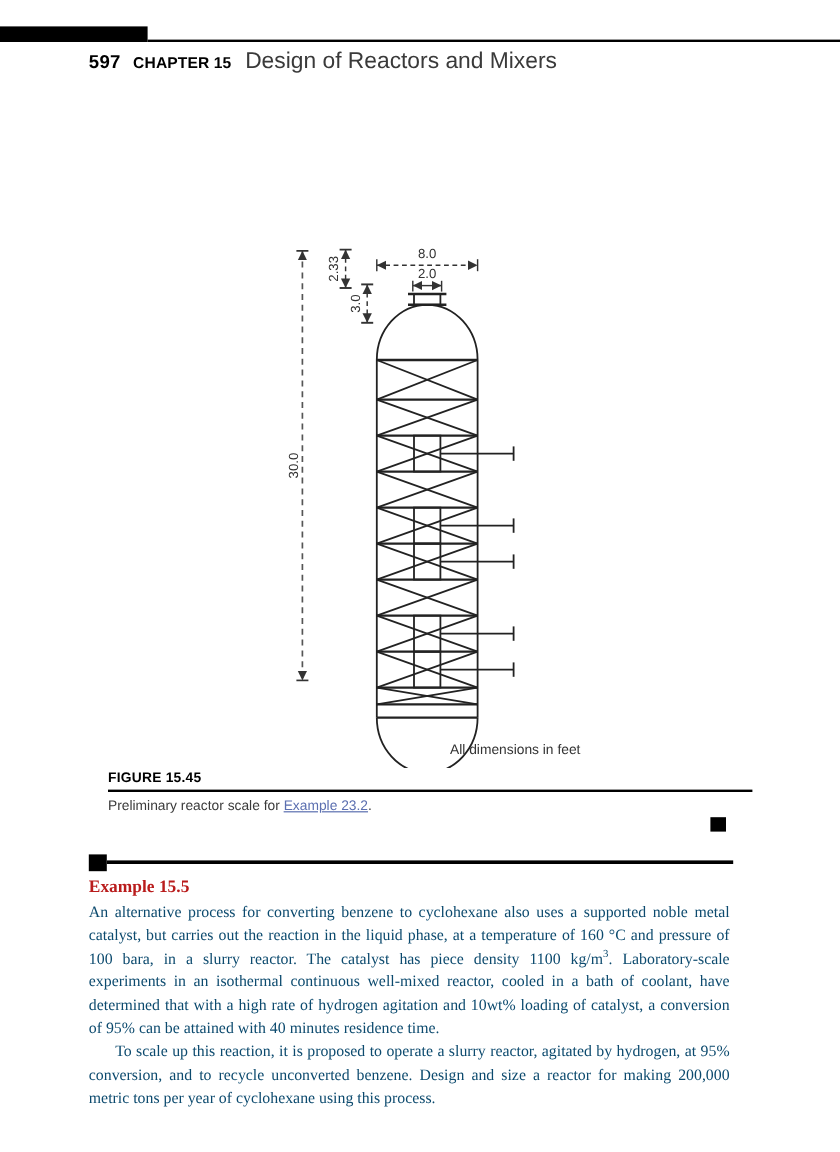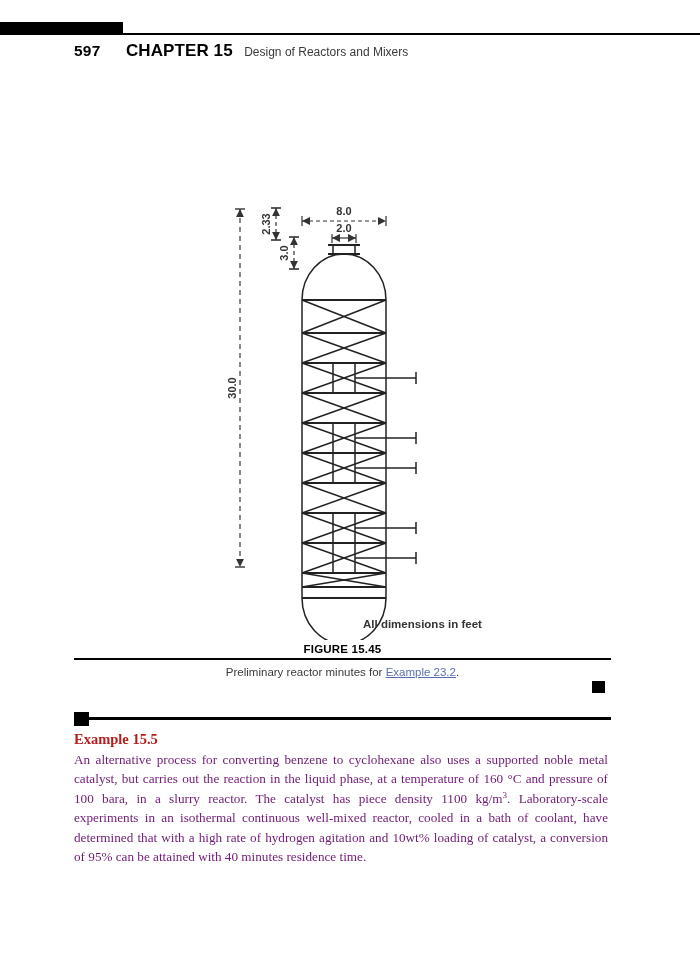--- a/index.html
+++ b/index.html
@@ -48,63 +48,61 @@
     white-space: nowrap;
     font-family: "Liberation Sans", sans-serif;
   }
   #page-number {
     font-weight: bold;
     font-size: 15.5px;
     letter-spacing: 0.2px;
   }
   #chapter-label {
     font-weight: bold;
-    font-size: 17px;
-    margin-left: 21px;
+    font-size: 13px;
+    margin-left: 6px;
     letter-spacing: 0.1px;
   }
   #chapter-title {
     font-weight: normal;
-    font-size: 12px;
+    font-size: 19px;
     margin-left: 7px;
     color: #3a3a3a;
   }
 
   
   #figure-area {
     position: absolute;
-    left: 4px;
+    left: 16px;
     top: 95px;
     width: 556px;
     height: 545px;
-    font-weight: bold;
   }
   #reactor-svg {
     position: absolute;
     left: 0;
     top: 0;
   }
   .dim-text {
     font-family: "Liberation Sans", sans-serif;
     font-size: 11px;
     fill: #333333;
   }
   .note-text {
     font-family: "Liberation Sans", sans-serif;
     font-size: 11.5px;
     fill: #333333;
   }
 
   
   #figure-caption-block {
     position: absolute;
-    left: 74px;
+    left: 90px;
     top: 643px;
     width: 537px;
-    text-align: center;
   }
   #figure-label {
     font-family: "Liberation Sans", sans-serif;
     font-weight: bold;
     font-size: 11.5px;
     letter-spacing: 0.2px;
     color: #000000;
     padding-bottom: 3px;
   }
   #figure-caption-rule {
@@ -168,21 +166,21 @@
   }
   #body-copy {
     position: absolute;
     left: 74px;
     top: 750px;
     width: 534px;
     font-family: "Liberation Serif", serif;
     font-size: 13.2px;
     line-height: 19.4px;
     text-align: justify;
-    color: #701a75;
+    color: #0c4a6e;
   }
   #body-copy p {
     margin: 0;
   }
   #body-copy p.indented {
     text-indent: 22px;
   }
   sup {
     font-size: 9px;
     vertical-align: super;
@@ -349,27 +347,28 @@
     </g>
 
     <text class="note-text" x="359" y="533">All dimensions in feet</text>
   </svg>
 </div>
 
 <div id="figure-caption-block">
   <div id="figure-label">FIGURE 15.45</div>
   <div id="figure-caption-rule"></div>
   <div id="figure-caption-text">
-    <span>Preliminary reactor minutes for </span><a href="#" class="xref-link">Example 23.2</a><span>.</span>
+    <span>Preliminary reactor scale for </span><a href="#" class="xref-link">Example 23.2</a><span>.</span>
   </div>
 </div>
 
 <div id="end-mark-square"></div>
 
 <div id="example-rule-wrap">
   <div id="example-rule-square"></div>
   <div id="example-rule-line"></div>
 </div>
 <div id="example-heading">Example 15.5</div>
 
 <div id="body-copy">
   <p><span>An alternative process for converting benzene to cyclohexane also uses a supported noble metal catalyst, but carries out the reaction in the liquid phase, at a temperature of 160 °C and pressure of 100 bara, in a slurry reactor. The catalyst has piece density 1100 kg/m</span><sup>3</sup><span>. Laboratory-scale experiments in an isothermal continuous well-mixed reactor, cooled in a bath of coolant, have determined that with a high rate of hydrogen agitation and 10wt% loading of catalyst, a conversion of 95% can be attained with 40 minutes residence time.</span></p>
+  <p class="indented">To scale up this reaction, it is proposed to operate a slurry reactor, agitated by hydrogen, at 95% conversion, and to recycle unconverted benzene. Design and size a reactor for making 200,000 metric tons per year of cyclohexane using this process.</p>
 </div>
 
 </body></html>

